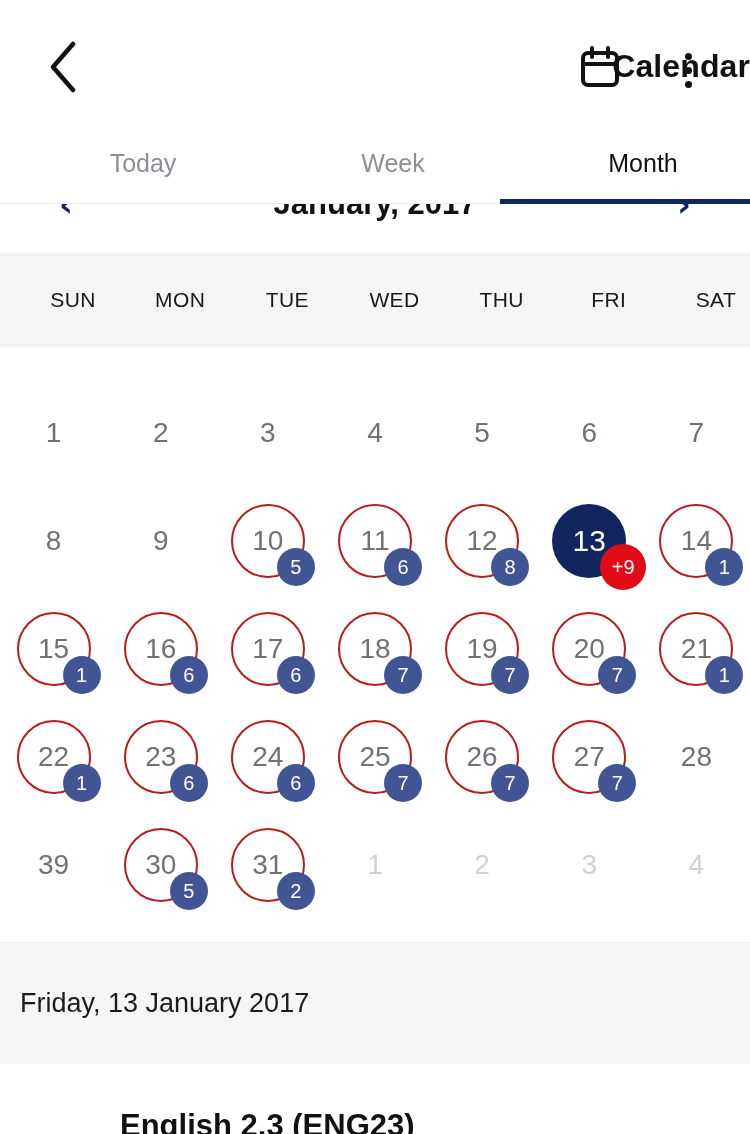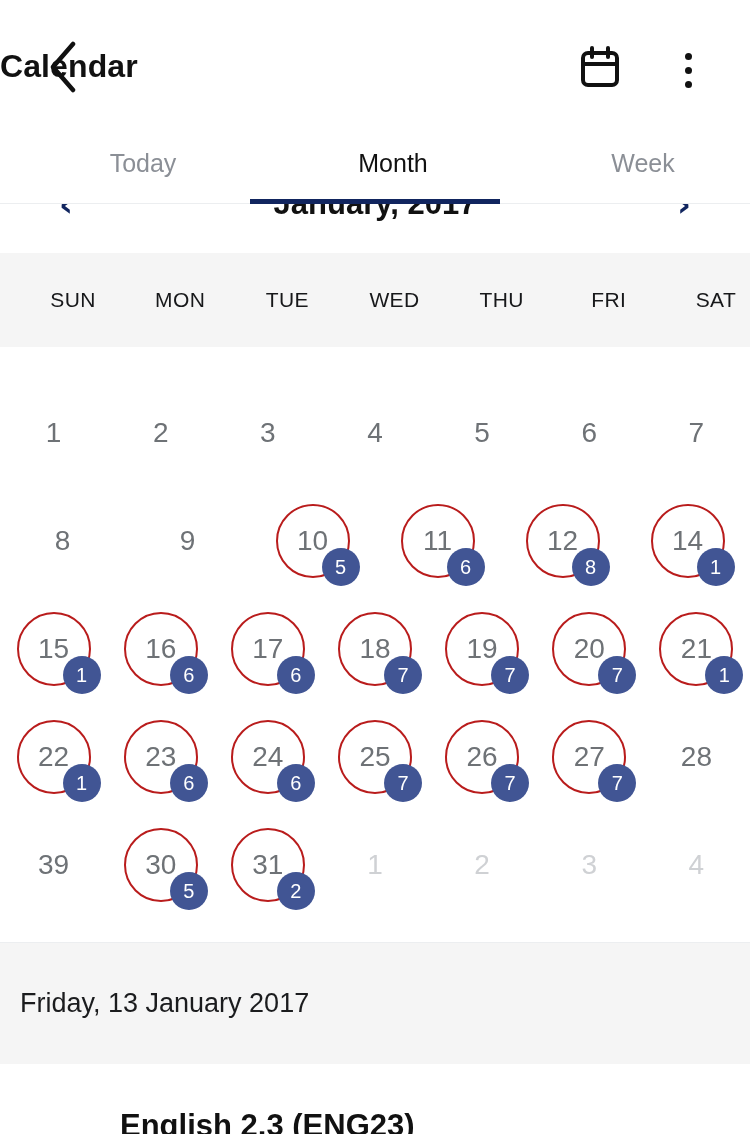--- a/index.html
+++ b/index.html
@@ -39,21 +39,21 @@
     height: 58px;
     display: flex;
     align-items: center;
     justify-content: center;
     cursor: pointer;
   }
   .appbar-title {
     position: absolute;
     left: 0; right: 0;
     top: 48px;
-    text-align: left;
+    text-align: right;
     font-size: 32px;
     font-weight: bold;
     color: #111111;
     letter-spacing: 0.1px;
   }
   .cal-icon-btn {
     position: absolute;
     left: 570px;
     top: 40px;
     width: 60px;
@@ -315,25 +315,25 @@
       <span class="dot"></span>
       <span class="dot"></span>
       <span class="dot"></span>
     </div>
   </div>
 
   <div class="tabbar">
     <div class="tab">
       <span>Today</span>
     </div>
+    <div class="tab">
+      <span>Week</span>
+    </div>
     <div class="tab active">
       <span>Month</span>
-    </div>
-    <div class="tab">
-      <span>Week</span>
     </div>
   </div>
 
   <div class="weekdays">
     <div class="weekday">SUN</div>
     <div class="weekday">MON</div>
     <div class="weekday">TUE</div>
     <div class="weekday">WED</div>
     <div class="weekday">THU</div>
     <div class="weekday">FRI</div>
@@ -374,20 +374,23 @@
         <div class="day-cell">
           <div class="day-circle ring">10<span class="badge">5</span></div>
         </div>
         <div class="day-cell">
           <div class="day-circle ring">11<span class="badge">6</span></div>
         </div>
         <div class="day-cell">
           <div class="day-circle ring">12<span class="badge">8</span></div>
         </div>
         <div class="day-cell">
+          <div class="day-circle selected">13<span class="badge alert">+9</span></div>
+        </div>
+        <div class="day-cell">
           <div class="day-circle ring">14<span class="badge">1</span></div>
         </div>
       </div>
       <div class="week-row">
         <div class="day-cell">
           <div class="day-circle ring">15<span class="badge">1</span></div>
         </div>
         <div class="day-cell">
           <div class="day-circle ring">16<span class="badge">6</span></div>
         </div>

